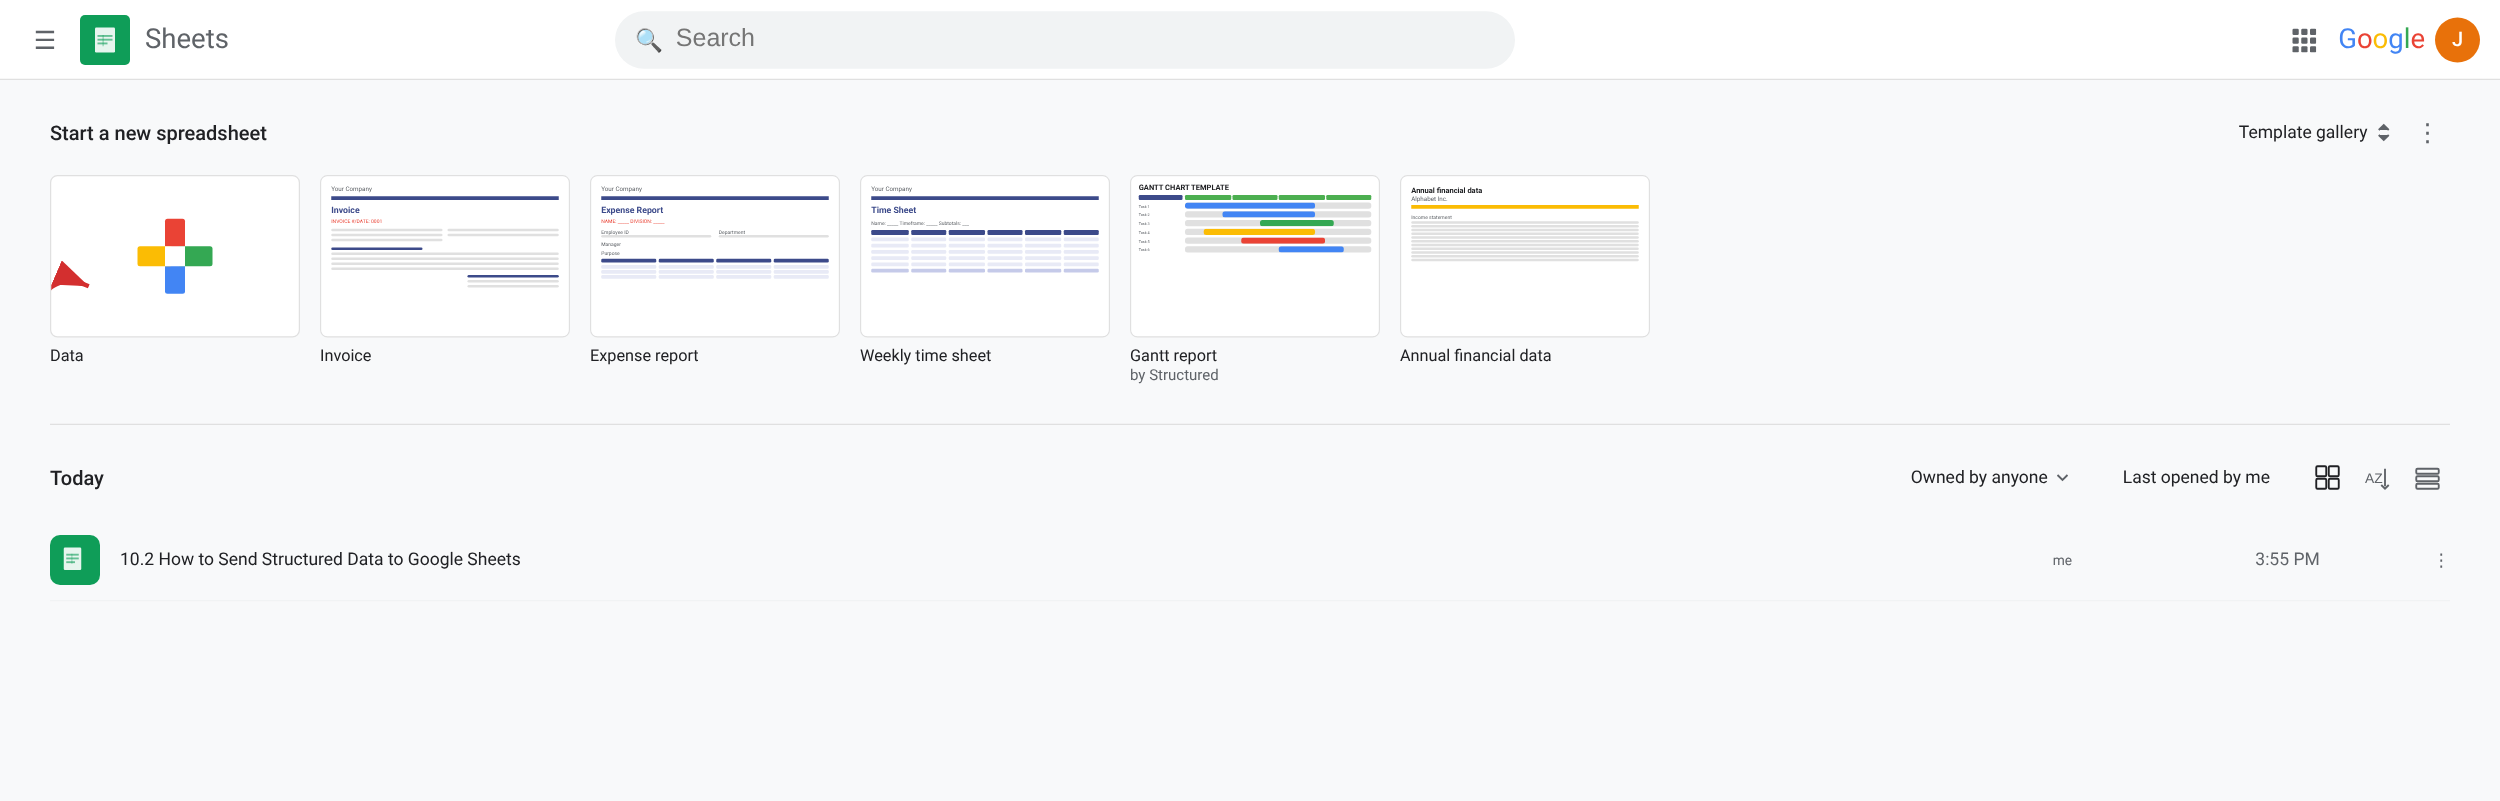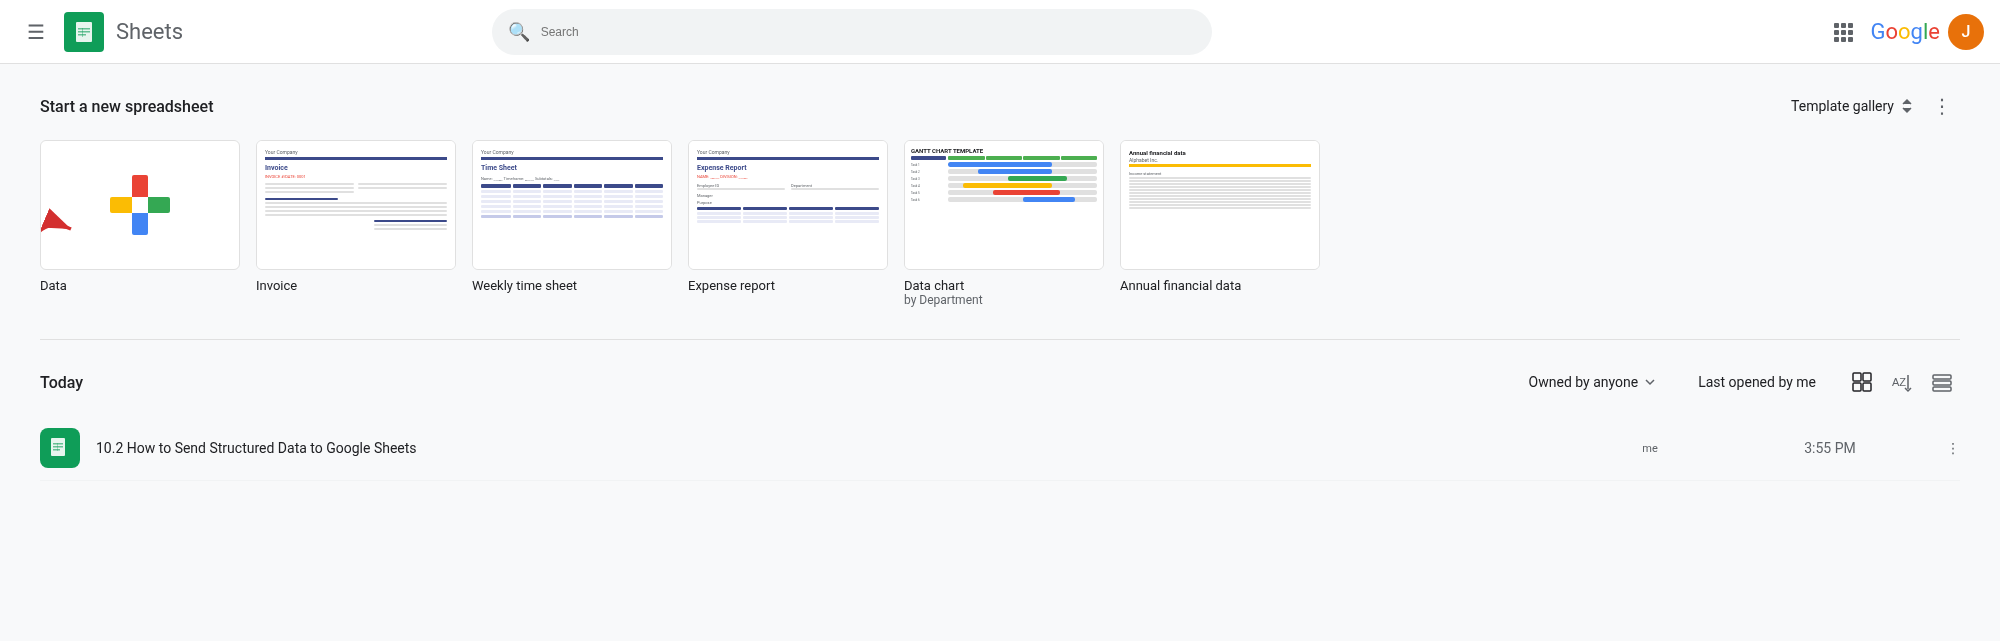--- a/index.html
+++ b/index.html
@@ -29,21 +29,21 @@
       border-radius: 24px;
       display: flex;
       align-items: center;
       padding: 0 16px;
       height: 46px;
       gap: 10px;
     }
     .search-bar input {
       border: none;
       background: transparent;
-      font-size: 12px;
+      font-size: 20px;
       color: #737373;
       outline: none;
       width: 100%;
     }
     .search-icon { color: #5f6368; font-size: 18px; }
     .header-right { display: flex; align-items: center; gap: 8px; margin-left: auto; flex-shrink: 0; }
     .grid-icon { width: 40px; height: 40px; display: flex; align-items: center; justify-content: center; border-radius: 50%; cursor: pointer; color: #5f6368; font-size: 20px; }
     .google-text { font-size: 22px; color: #5f6368; font-weight: 400; }
     .google-text span.g { color: #4285f4; }
     .google-text span.o1 { color: #ea4335; }
@@ -261,20 +261,70 @@
               <div class="invoice-line"></div>
             </div>
           </div>
         </div>
       </div>
       <div class="label">Invoice</div>
     </div>
 
     <div class="template-card">
       <div class="thumb">
+        <div class="expense-thumb" style="width:100%;height:100%;">
+          <div style="font-size:5px;color:#5f6368;margin-bottom:2px;">Your Company</div>
+          <div class="exp-header-bar"></div>
+          <div class="exp-title">Expense Report</div>
+          <div class="exp-subtitle">NAME: _____ DIVISION: _____</div>
+          <div style="display:flex;gap:6px;margin-bottom:3px;">
+            <div style="flex:1;">
+              <div style="font-size:4px;color:#5f6368;">Employee ID</div>
+              <div style="height:2px;background:#e0e0e0;border-radius:1px;"></div>
+            </div>
+            <div style="flex:1;">
+              <div style="font-size:4px;color:#5f6368;">Department</div>
+              <div style="height:2px;background:#e0e0e0;border-radius:1px;"></div>
+            </div>
+          </div>
+          <div style="font-size:4px;color:#5f6368;margin-bottom:2px;">Manager</div>
+          <div style="font-size:4px;color:#5f6368;margin-bottom:2px;">Purpose</div>
+          <div style="display:flex;gap:2px;margin-bottom:2px;">
+            <div style="flex:1;height:3px;background:#3c4a8a;border-radius:1px;"></div>
+            <div style="flex:1;height:3px;background:#3c4a8a;border-radius:1px;"></div>
+            <div style="flex:1;height:3px;background:#3c4a8a;border-radius:1px;"></div>
+            <div style="flex:1;height:3px;background:#3c4a8a;border-radius:1px;"></div>
+          </div>
+          <div style="display:flex;flex-direction:column;gap:1px;">
+            <div style="display:flex;gap:2px;">
+                <div style="flex:1;height:3px;background:#e8eaf6;border-radius:1px;"></div>
+                <div style="flex:1;height:3px;background:#e8eaf6;border-radius:1px;"></div>
+                <div style="flex:1;height:3px;background:#e8eaf6;border-radius:1px;"></div>
+                <div style="flex:1;height:3px;background:#e8eaf6;border-radius:1px;"></div>
+              </div>
+            <div style="display:flex;gap:2px;">
+                <div style="flex:1;height:3px;background:#e8eaf6;border-radius:1px;"></div>
+                <div style="flex:1;height:3px;background:#e8eaf6;border-radius:1px;"></div>
+                <div style="flex:1;height:3px;background:#e8eaf6;border-radius:1px;"></div>
+                <div style="flex:1;height:3px;background:#e8eaf6;border-radius:1px;"></div>
+              </div>
+            <div style="display:flex;gap:2px;">
+                <div style="flex:1;height:3px;background:#e8eaf6;border-radius:1px;"></div>
+                <div style="flex:1;height:3px;background:#e8eaf6;border-radius:1px;"></div>
+                <div style="flex:1;height:3px;background:#e8eaf6;border-radius:1px;"></div>
+                <div style="flex:1;height:3px;background:#e8eaf6;border-radius:1px;"></div>
+              </div>
+          </div>
+        </div>
+      </div>
+      <div class="label">Expense report</div>
+    </div>
+
+    <div class="template-card">
+      <div class="thumb">
         <div class="timesheet-thumb" style="width:100%;height:100%;">
           <div style="font-size:5px;color:#5f6368;margin-bottom:2px;">Your Company</div>
           <div class="ts-header-bar"></div>
           <div class="ts-title">Time Sheet</div>
           <div style="font-size:4px;color:#5f6368;margin-bottom:3px;">Name: _____ Timeframe: _____  Subtotals: ___</div>
           <div style="font-size:4px;display:flex;gap:2px;margin-bottom:2px;">
             <div style="width:30px;height:4px;background:#3c4a8a;border-radius:1px;"></div>
             <div style="flex:1;height:4px;background:#3c4a8a;border-radius:1px;"></div>
             <div style="flex:1;height:4px;background:#3c4a8a;border-radius:1px;"></div>
             <div style="flex:1;height:4px;background:#3c4a8a;border-radius:1px;"></div>
@@ -331,70 +381,20 @@
                 <div style="flex:1;height:3px;background:#c5cae9;border-radius:1px;"></div>
               </div>
           </div>
         </div>
       </div>
       <div class="label">Weekly time sheet</div>
     </div>
 
     <div class="template-card">
       <div class="thumb">
-        <div class="expense-thumb" style="width:100%;height:100%;">
-          <div style="font-size:5px;color:#5f6368;margin-bottom:2px;">Your Company</div>
-          <div class="exp-header-bar"></div>
-          <div class="exp-title">Expense Report</div>
-          <div class="exp-subtitle">NAME: _____ DIVISION: _____</div>
-          <div style="display:flex;gap:6px;margin-bottom:3px;">
-            <div style="flex:1;">
-              <div style="font-size:4px;color:#5f6368;">Employee ID</div>
-              <div style="height:2px;background:#e0e0e0;border-radius:1px;"></div>
-            </div>
-            <div style="flex:1;">
-              <div style="font-size:4px;color:#5f6368;">Department</div>
-              <div style="height:2px;background:#e0e0e0;border-radius:1px;"></div>
-            </div>
-          </div>
-          <div style="font-size:4px;color:#5f6368;margin-bottom:2px;">Manager</div>
-          <div style="font-size:4px;color:#5f6368;margin-bottom:2px;">Purpose</div>
-          <div style="display:flex;gap:2px;margin-bottom:2px;">
-            <div style="flex:1;height:3px;background:#3c4a8a;border-radius:1px;"></div>
-            <div style="flex:1;height:3px;background:#3c4a8a;border-radius:1px;"></div>
-            <div style="flex:1;height:3px;background:#3c4a8a;border-radius:1px;"></div>
-            <div style="flex:1;height:3px;background:#3c4a8a;border-radius:1px;"></div>
-          </div>
-          <div style="display:flex;flex-direction:column;gap:1px;">
-            <div style="display:flex;gap:2px;">
-                <div style="flex:1;height:3px;background:#e8eaf6;border-radius:1px;"></div>
-                <div style="flex:1;height:3px;background:#e8eaf6;border-radius:1px;"></div>
-                <div style="flex:1;height:3px;background:#e8eaf6;border-radius:1px;"></div>
-                <div style="flex:1;height:3px;background:#e8eaf6;border-radius:1px;"></div>
-              </div>
-            <div style="display:flex;gap:2px;">
-                <div style="flex:1;height:3px;background:#e8eaf6;border-radius:1px;"></div>
-                <div style="flex:1;height:3px;background:#e8eaf6;border-radius:1px;"></div>
-                <div style="flex:1;height:3px;background:#e8eaf6;border-radius:1px;"></div>
-                <div style="flex:1;height:3px;background:#e8eaf6;border-radius:1px;"></div>
-              </div>
-            <div style="display:flex;gap:2px;">
-                <div style="flex:1;height:3px;background:#e8eaf6;border-radius:1px;"></div>
-                <div style="flex:1;height:3px;background:#e8eaf6;border-radius:1px;"></div>
-                <div style="flex:1;height:3px;background:#e8eaf6;border-radius:1px;"></div>
-                <div style="flex:1;height:3px;background:#e8eaf6;border-radius:1px;"></div>
-              </div>
-          </div>
-        </div>
-      </div>
-      <div class="label">Expense report</div>
-    </div>
-
-    <div class="template-card">
-      <div class="thumb">
         <div class="gantt-thumb" style="width:100%;height:100%;">
           <div style="font-size:6px;color:#202124;font-weight:bold;margin-bottom:2px;">GANTT CHART TEMPLATE</div>
           <div style="display:flex;gap:2px;margin-bottom:2px;">
             <div style="width:35px;height:4px;background:#3c4a8a;border-radius:1px;"></div>
             <div style="flex:1;display:flex;gap:1px;">
               <div style="flex:1;height:4px;background:#4caf50;border-radius:1px;"></div>
               <div style="flex:1;height:4px;background:#4caf50;border-radius:1px;"></div>
               <div style="flex:1;height:4px;background:#4caf50;border-radius:1px;"></div>
               <div style="flex:1;height:4px;background:#4caf50;border-radius:1px;"></div>
             </div>
@@ -432,22 +432,22 @@
             </div>
             <div style="display:flex;gap:2px;align-items:center;">
               <div style="width:35px;font-size:3px;color:#5f6368;">Task 6</div>
               <div style="flex:1;height:5px;background:#e0e0e0;border-radius:2px;overflow:hidden;">
                   <div style="margin-left:50%;width:35%;height:100%;background:#4285f4;border-radius:2px;"></div>
                 </div>
             </div>
           </div>
         </div>
       </div>
-      <div class="label">Data chart</div>
-      <div class="sublabel">by Department</div>
+      <div class="label">Gantt report</div>
+      <div class="sublabel">by Structured</div>
     </div>
 
     <div class="template-card">
       <div class="thumb">
         <div class="annual-thumb" style="width:100%;height:100%;">
           <div style="font-size:6px;color:#202124;font-weight:bold;margin-bottom:1px;">Annual financial data</div>
           <div style="font-size:5px;color:#5f6368;margin-bottom:1px;">Alphabet Inc.</div>
           <div class="annual-header-bar"></div>
           <div style="margin-top:3px;">
             <div style="font-size:4px;color:#5f6368;margin-bottom:1px;">Income statement</div>

